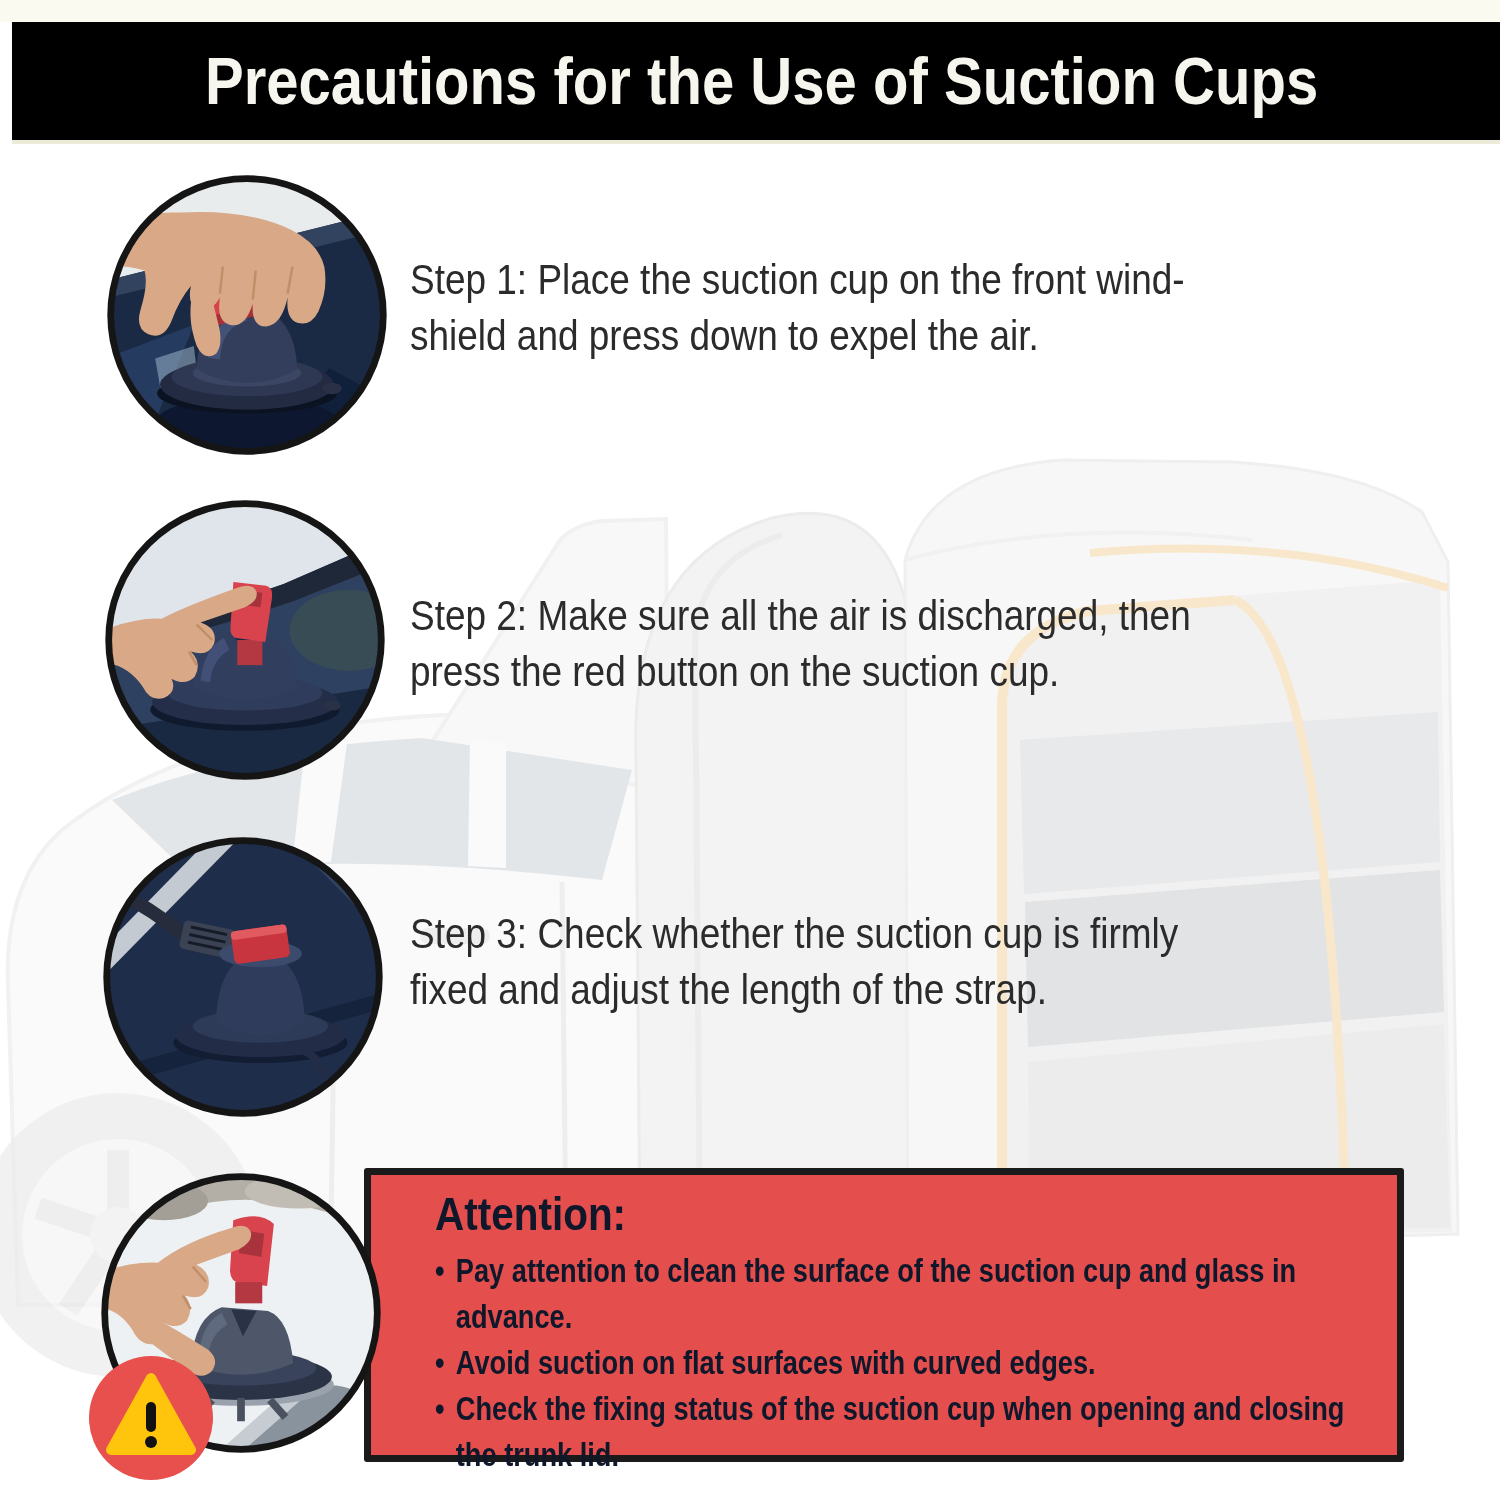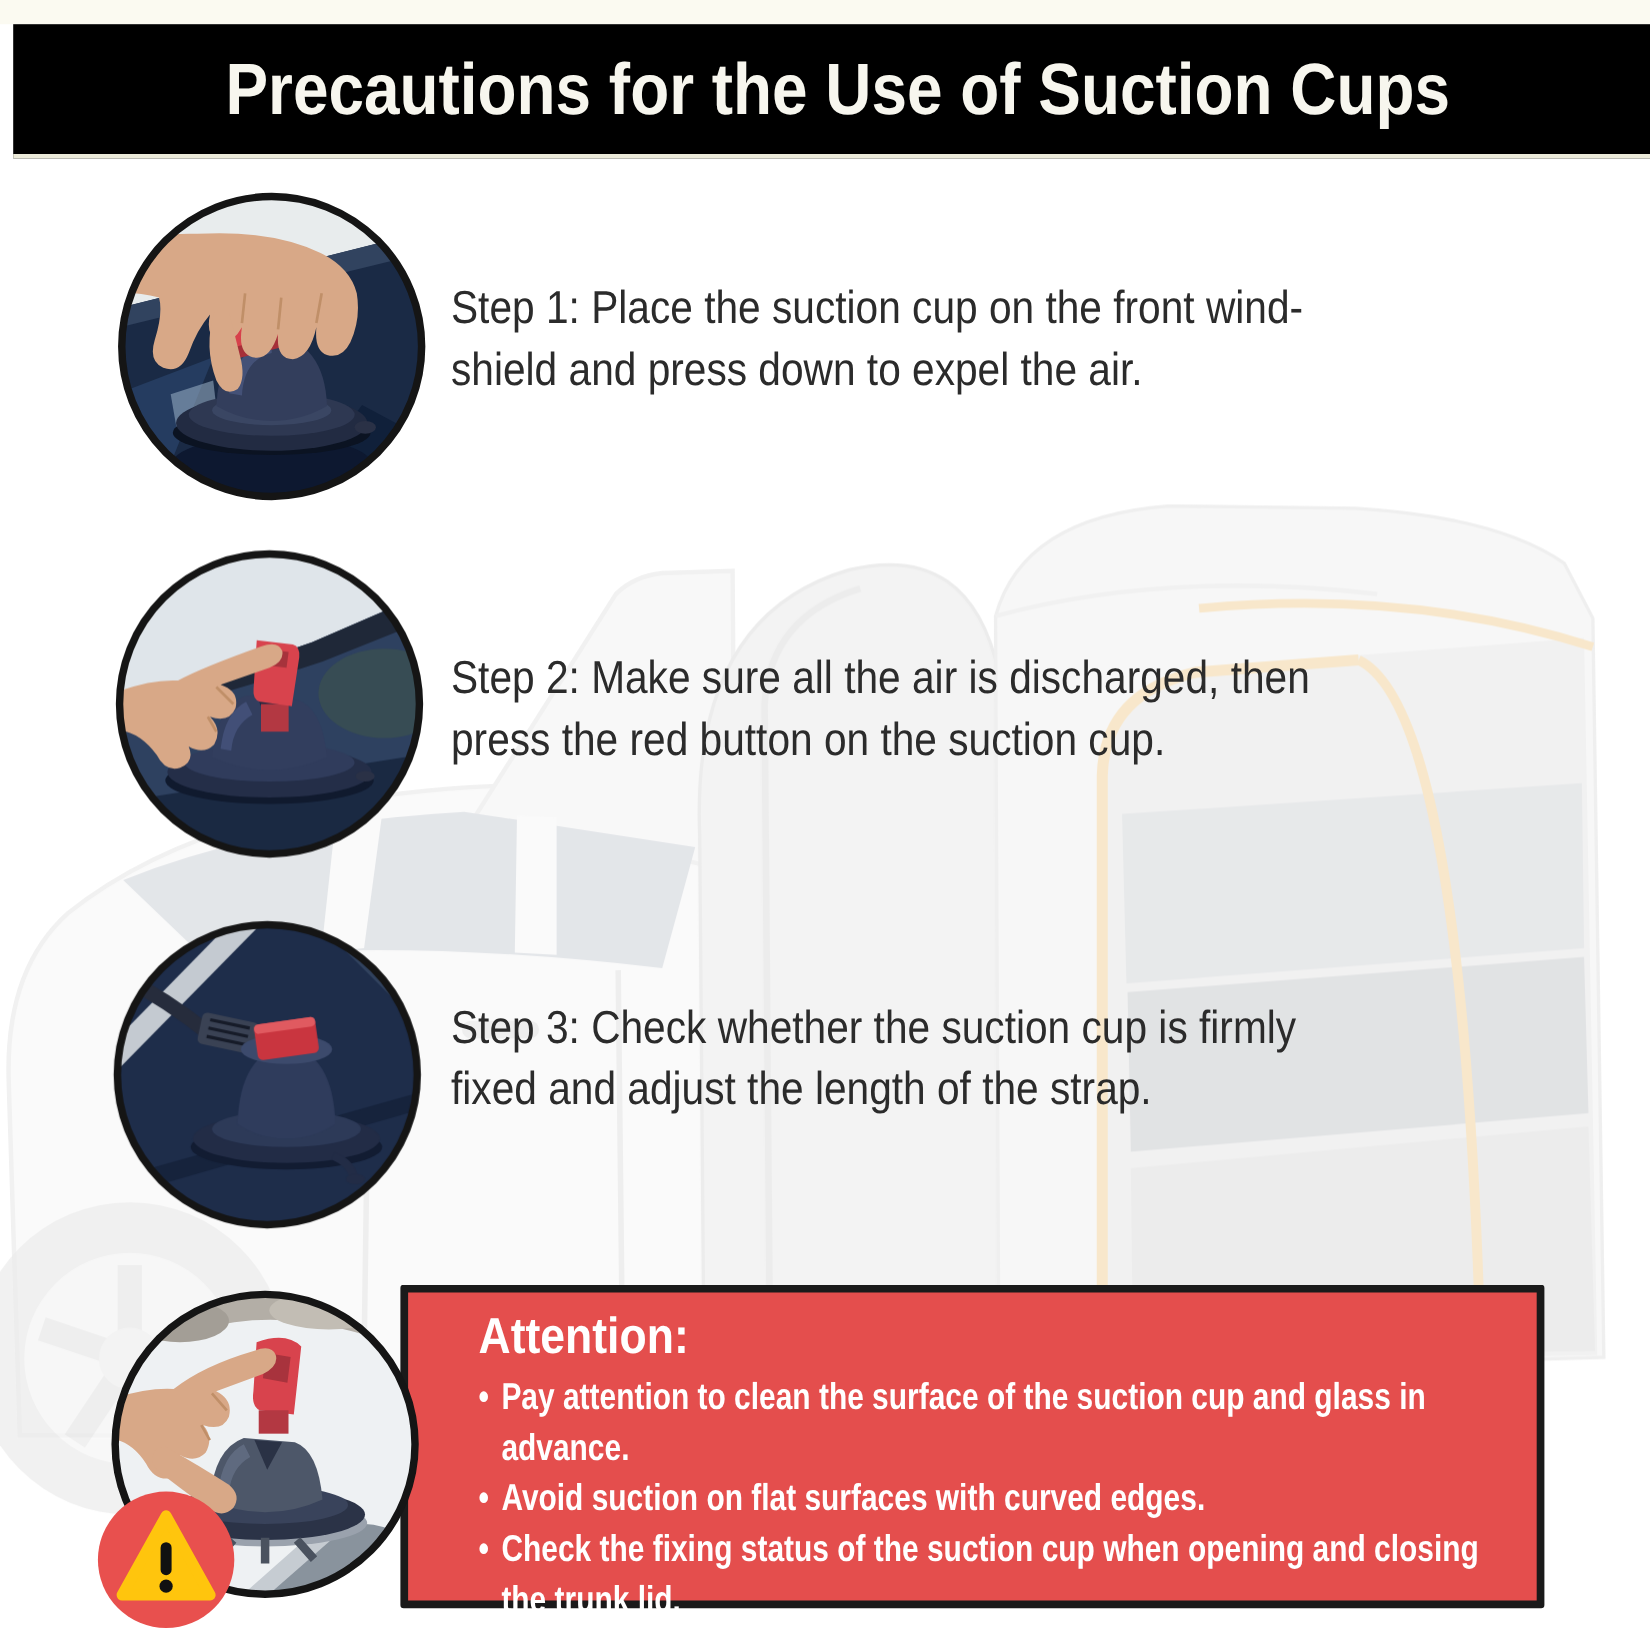--- a/index.html
+++ b/index.html
@@ -25,21 +25,21 @@
   .c4{left:96px;top:1168px;z-index:4;}
 
   
   .steptext{position:absolute;left:410px;width:1120px;color:#2b2b2b;font-size:42px;
             line-height:56px;transform:scaleX(0.88);transform-origin:0 0;z-index:2;white-space:nowrap;}
   .s1{top:252px;} .s2{top:588px;} .s3{top:906px;}
 
   
   .attn{position:absolute;left:364px;top:1168px;width:1040px;height:294px;box-sizing:border-box;
         background:#e44e4d;border:7px solid #1a1a1a;border-radius:3px;z-index:2;
-        padding:14px 10px 0 64px;color:#ffffff;}
+        padding:14px 10px 0 64px;color:#0f172a;}
   .attn h2{margin:0 0 8px 0;font-size:46px;line-height:50px;font-weight:bold;
         transform:scaleX(0.88);transform-origin:0 0;}
   .attn ul{list-style:none;margin:0;padding:0;width:1180px;font-size:34px;font-weight:bold;
         line-height:46px;transform:scaleX(0.80);transform-origin:0 0;}
   .attn li{position:relative;padding-left:26px;}
   .attn li::before{content:"\2022";position:absolute;left:0;top:0;}
 
   
   .badge{position:absolute;left:87px;top:1354px;width:128px;height:128px;z-index:5;}
   .badge svg{width:100%;height:100%;display:block;}

